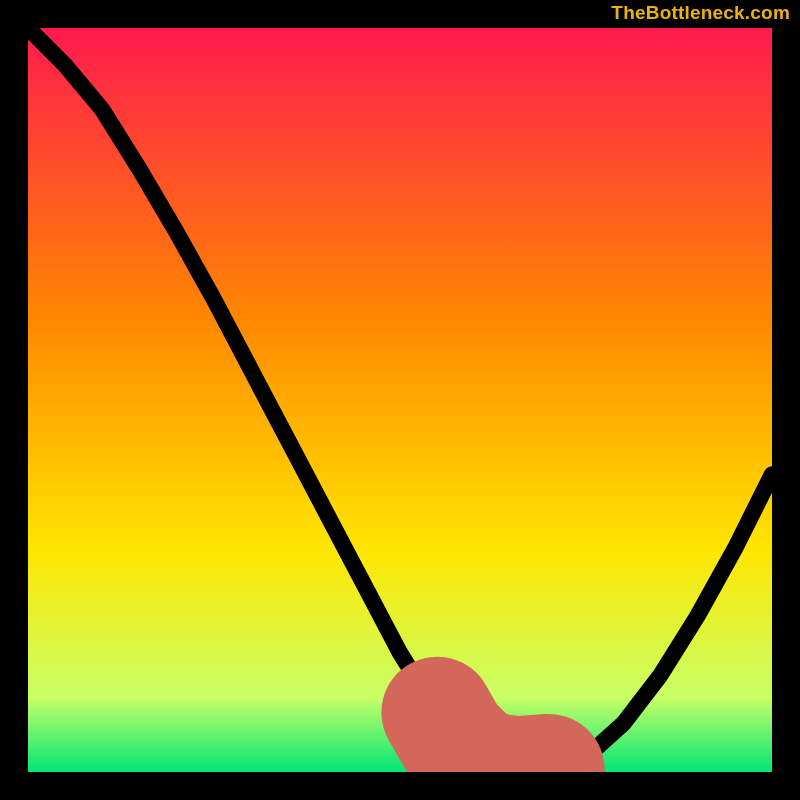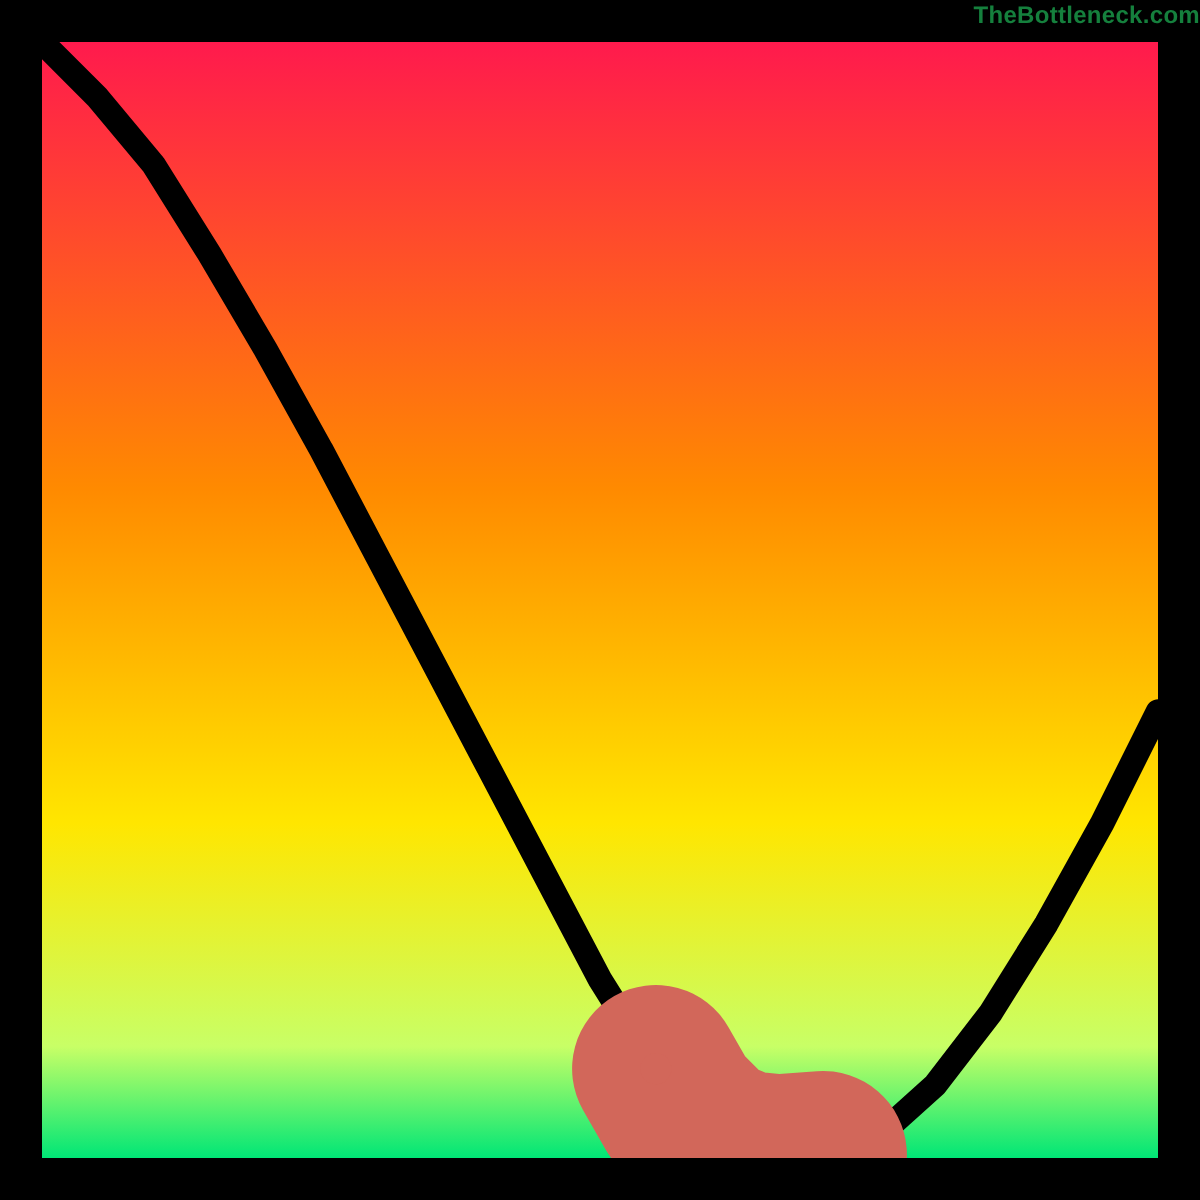--- a/index.html
+++ b/index.html
@@ -14,24 +14,24 @@
 
   .stage {
     position: relative;
     width: 800px;
     height: 800px;
   }
 
   .watermark {
     position: absolute;
     top: 2px;
-    right: 0;
-    font-size: 16px;
+    right: 10px;
+    font-size: 19px;
     font-weight: bold;
-    color: #15803d;
+    color: #eab308;
     letter-spacing: 0.2px;
     user-select: none;
   }
 
   svg.plot {
     position: absolute;
     left: 28px;
     top: 28px;
     width: 744px;
     height: 744px;

